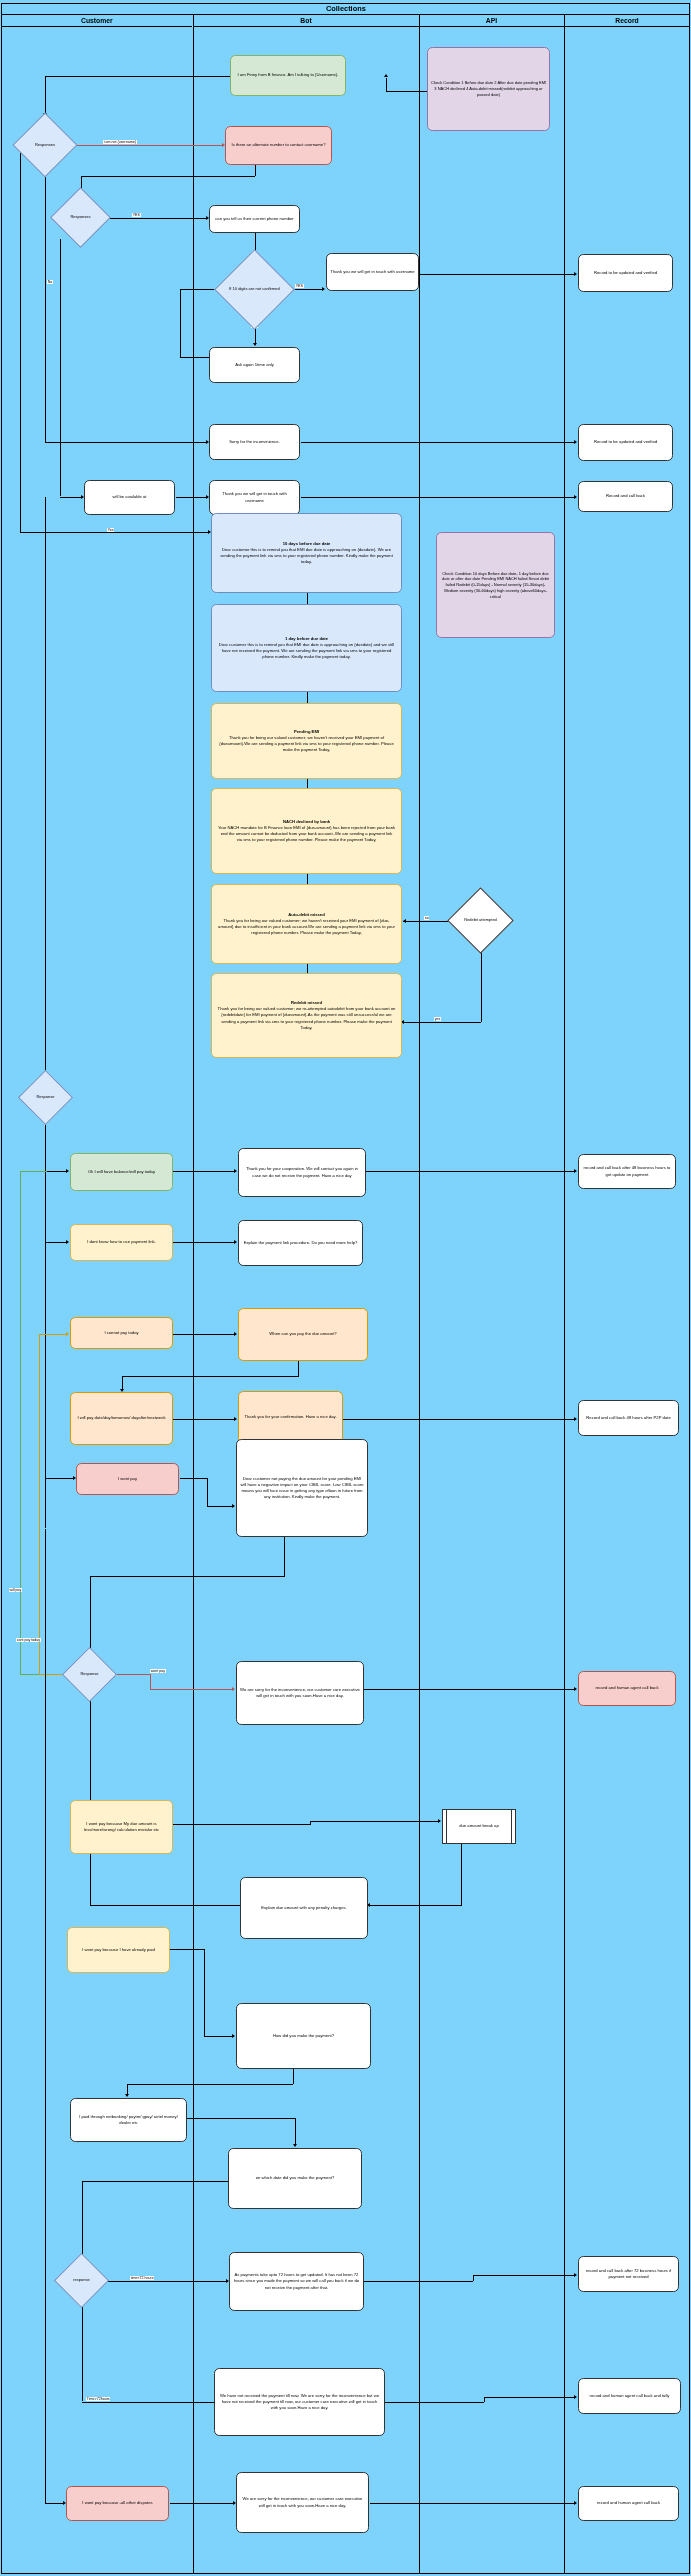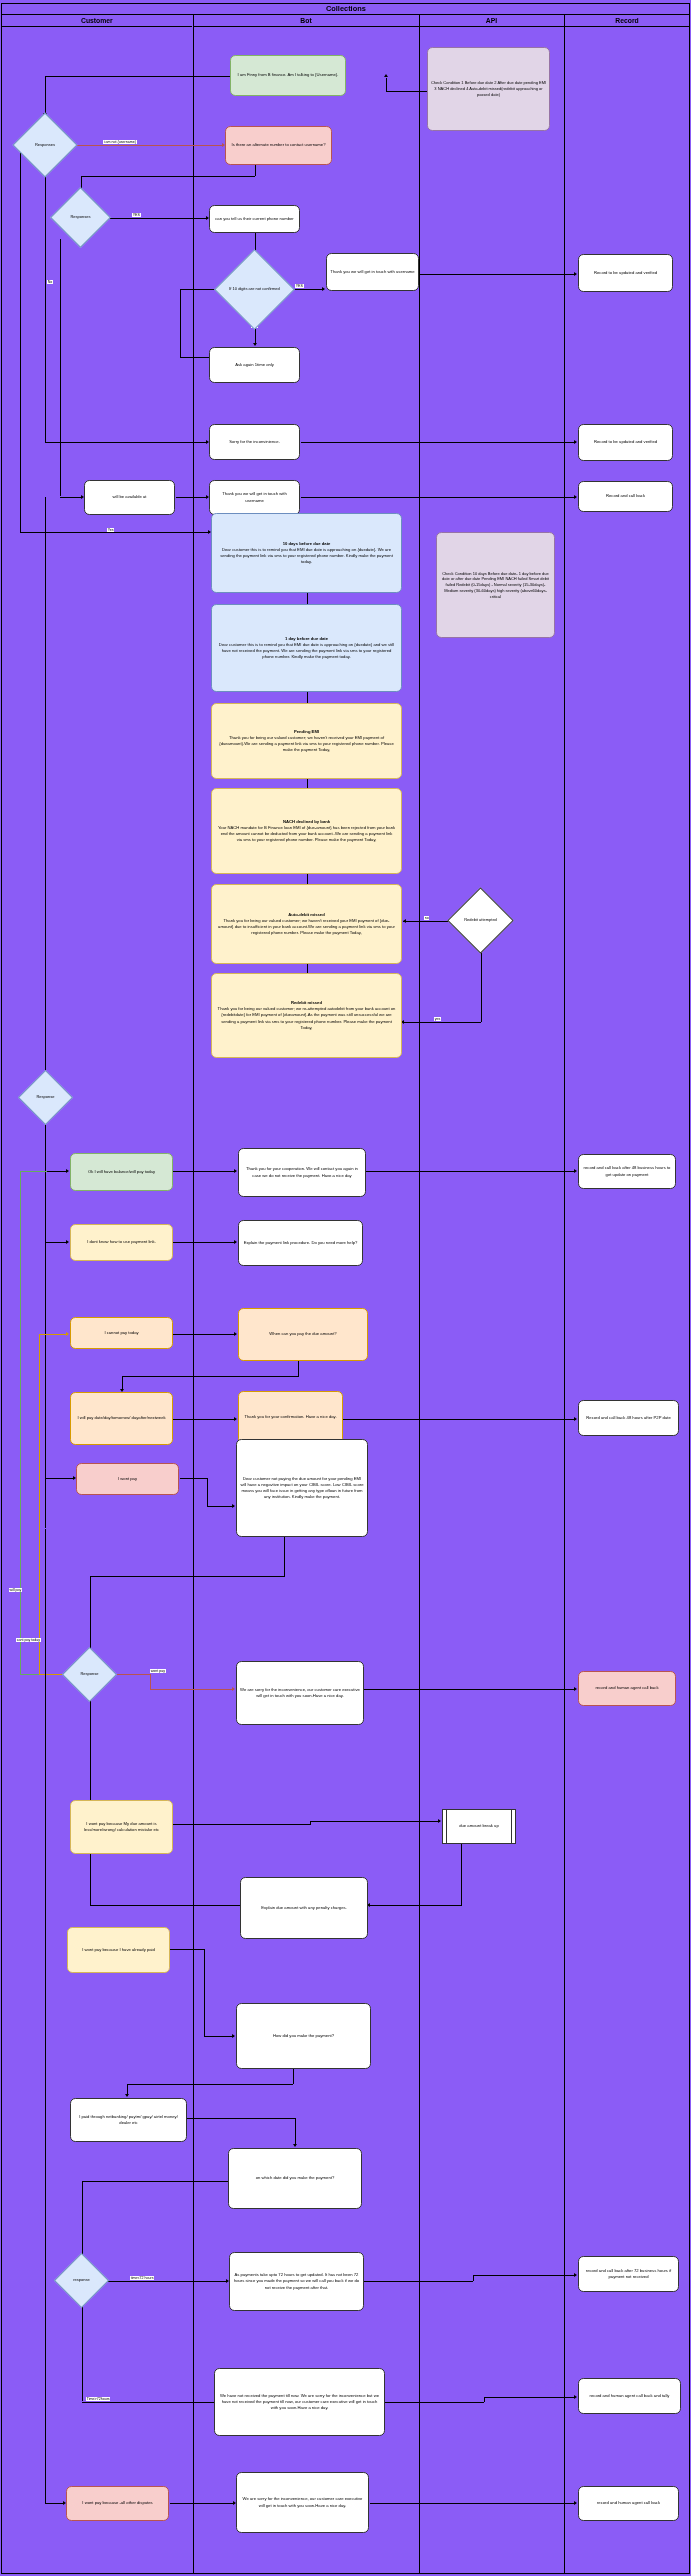--- a/index.html
+++ b/index.html
@@ -3,21 +3,21 @@
 <meta charset="utf-8">
 <style>
   * { box-sizing: border-box; }
   html, body { margin:0; padding:0; background:#ffffff; }
   body { font-family: "Liberation Sans", sans-serif; }
 
   #canvas {
     position: relative;
     width: 692px;
     height: 2576px;
-    background:#8b5cf6;
+    background:#7dd3fc;
     overflow: hidden;
   }
 
   
   .lane-frame {
     position:absolute; left:1.4px; top:2.7px; width:689px; height:2571px;
     border:1px solid #000;
   }
   .lane-title {
     position:absolute; left:1.4px; top:2.7px; width:689px; height:12px;

